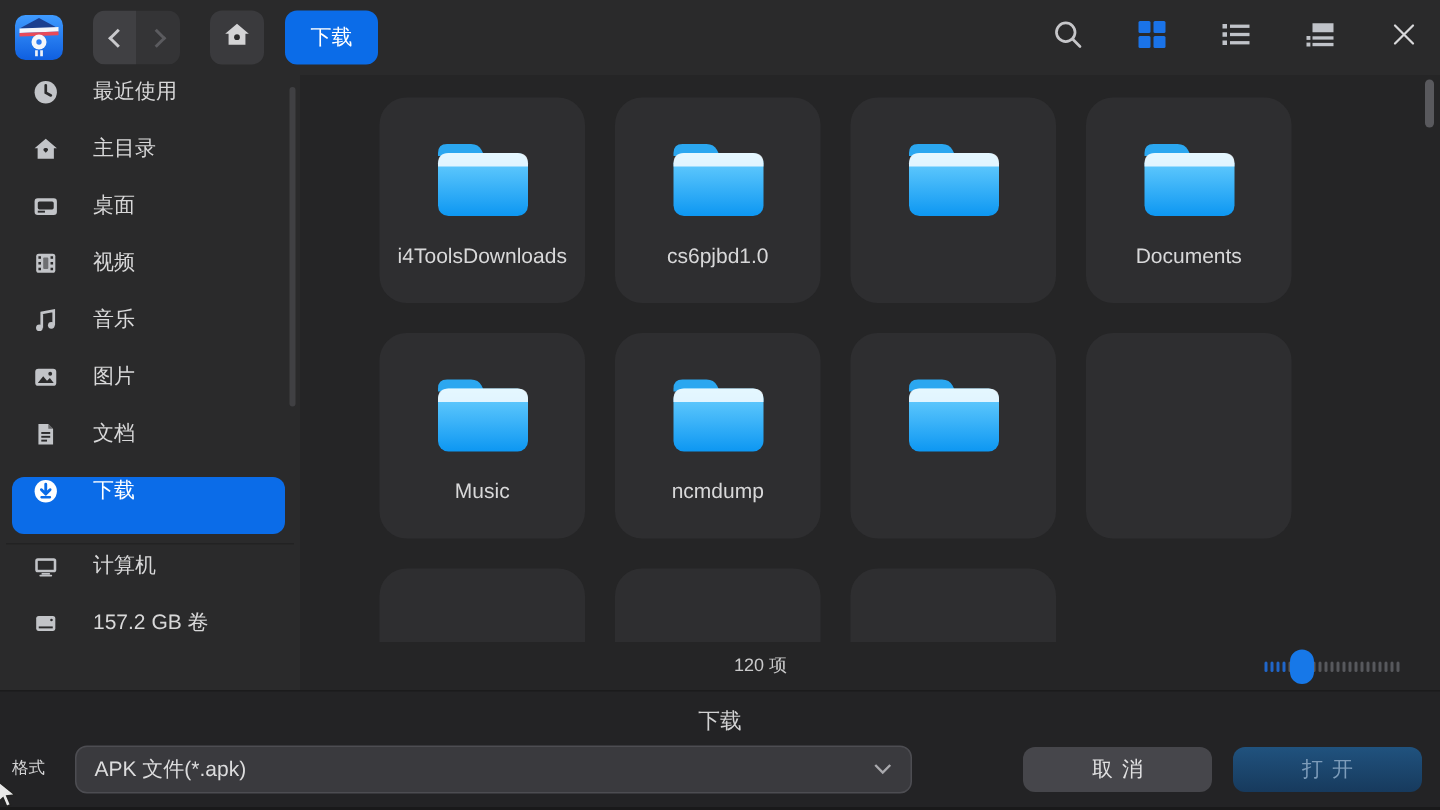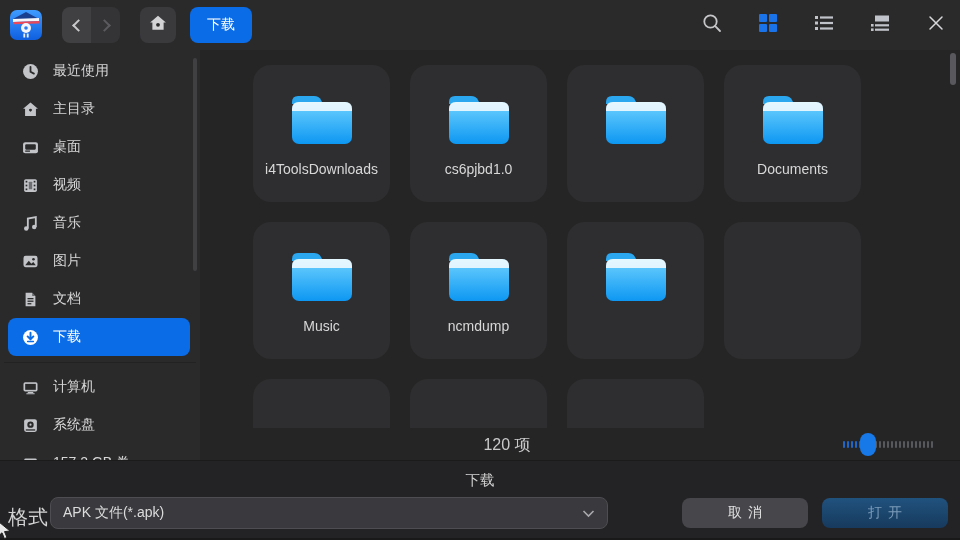--- a/index.html
+++ b/index.html
@@ -18,47 +18,47 @@
   .chev.left  { transform:rotate(45deg); margin-left:3px; }
   .chev.right { transform:rotate(-135deg); border-color:#5b5b5f; margin-right:3px; }
   .home-btn { position:absolute; left:140px; top:7px; width:36px; height:36px; background:#3a3a3d; border-radius:8px; display:flex; align-items:center; justify-content:center; cursor:pointer; }
   .crumb-btn { position:absolute; left:190px; top:7px; height:36px; padding:0 17px; border-radius:8px; color:#fff; font-size:14px; display:flex; align-items:center; cursor:pointer; }
   .tb-actions { position:absolute; right:12px; top:0; height:50px; display:flex; align-items:center; }
   .tb-act { width:24px; height:24px; margin-left:32px; display:flex; align-items:center; justify-content:center; cursor:pointer; }
 
   
   .sidebar { position:absolute; left:0; top:50px; width:200px; height:410px; background:#2a2a2b; overflow:hidden; z-index:6; }
   .side-list { padding-top:2px; }
-  .side-item { height:38px; margin:0 10px 0 8px; border-radius:8px; display:flex; align-items:center; padding-left:13px; font-size:14px; color:#d8d8d9; cursor:pointer; }
+  .side-item { height:38px; margin:0 10px 0 8px; border-radius:8px; display:flex; padding-left:13px; font-size:14px; color:#d8d8d9; cursor:pointer;gap:9px; }
   .side-item .s-ico { width:18px; height:18px; margin-right:14px; flex:0 0 18px; display:flex; align-items:center; justify-content:center; }
   .side-item.selected { color:#fff; }
   .side-sep { height:1px; background:#222223; margin:6px 4px 5px 4px; }
   .side-scroll { position:absolute; right:3px; top:8px; width:4px; height:213px; border-radius:2px; background:#404043; cursor:pointer; }
 
   
   .content { position:absolute; left:200px; top:50px; width:760px; height:410px; background:#252526; overflow:hidden; }
   .grid { position:absolute; left:53px; top:15px; display:grid; grid-template-columns:repeat(4,137px); column-gap:30px; row-gap:30px;gap:20px; }
   .tile { width:137px; height:137px; background:#2e2e30; border-radius:18px; display:flex; flex-direction:column; align-items:center; cursor:pointer; }
   .tile .f-ico { margin-top:27px; }
   .tile .f-label { margin-top:8px; width:122px; text-align:center; font-size:14px; line-height:1.32; color:#d8d8d9; word-break:break-all; max-height:40px; overflow:hidden; }
   .main-scroll { position:absolute; right:4px; top:3px; width:6px; height:32px; border-radius:3px; background:#59595d; z-index:7; cursor:pointer; }
 
   
   .statusbar { position:absolute; left:0; bottom:0; width:760px; height:32px; background:#252526; z-index:5; }
-  .item-count { position:absolute; left:307px; top:7px; transform:translateX(-50%); font-size:16px; color:#c9c9ca; }
+  .item-count { position:absolute; left:307px; top:7px; transform:translateX(-50%); font-size:12px; color:#c9c9ca; }
   .zoom-slider { position:absolute; right:19px; top:5px; width:98px; height:24px; cursor:pointer; }
   .ticks { position:absolute; left:0; top:8px; display:flex; gap:2px; }
   .tick { width:2px; height:7px; border-radius:1px; background:#57585c; }
   .tick.filled { background:#2066c9; }
   .slider-thumb { position:absolute; left:17px; top:0; width:16px; height:23px; border-radius:8px; background:#1778e8; }
 
   
   .bottombar { position:absolute; left:0; bottom:0; width:960px; height:80px; background:#232325; border-top:1px solid #1b1b1c; box-shadow:inset 0 -2px 0 #19191a; z-index:10; }
   .dlg-title { position:absolute; left:0; top:10px; width:960px; text-align:center; font-size:14.5px; color:#d2d2d3; }
-  .fmt-label { position:absolute; left:8px; top:43px; font-size:20px; color:#d2d2d3;font-family:Liberation Mono, monospace; }
+  .fmt-label { position:absolute; left:8px; top:43px; font-size:11px; color:#d2d2d3;font-family:Liberation Mono, monospace; }
   .combo { position:absolute; left:50px; top:36px; width:558px; height:32px; background:#3a3a3e; border:1px solid #4d4d52; border-radius:8px; display:flex; align-items:center; padding:0 12px; cursor:pointer; }
   .combo-value { font-size:14px; color:#dcdcdd; flex:1; }
   .btn { position:absolute; top:37px; width:126px; height:30px; border-radius:8px; font-size:14px; letter-spacing:6px; text-indent:6px; display:flex; align-items:center; justify-content:center; cursor:pointer; }
   .btn-cancel { left:682px; background:#46464b; color:#e2e2e3; }
   .btn-open { left:822px; background:linear-gradient(#20527e,#173a5d); color:#7d9cba; }
 
   .cursor { position:absolute; left:-3px; bottom:-4px; z-index:30; }
 </style>
 </head>
 <body>
@@ -241,31 +241,20 @@
         <div class="side-item">
           <span class="s-ico">
             <svg width="17" height="17" viewBox="0 0 16 16">
               <rect x="1.4" y="3" width="13.2" height="8.8" rx="1.6" fill="#c2c4c8"></rect>
               <rect x="3" y="4.6" width="10" height="5.6" fill="#2a2a2b"></rect>
               <rect x="5.4" y="12.2" width="5.2" height="1.1" fill="#c2c4c8"></rect>
               <rect x="4" y="13.3" width="8" height="1.1" rx="0.5" fill="#c2c4c8"></rect>
             </svg>
           </span>
           <span>计算机</span>
-        </div>
-        <div class="side-item">
-          <span class="s-ico">
-            <svg width="17" height="17" viewBox="0 0 16 16">
-              <rect x="2" y="2" width="12" height="12" rx="2" fill="#c2c4c8"></rect>
-              <circle cx="8" cy="7.2" r="3" fill="#2a2a2b"></circle>
-              <circle cx="8" cy="7.2" r="1" fill="#c2c4c8"></circle>
-              <rect x="3.6" y="11.6" width="8.8" height="1.2" fill="#2a2a2b"></rect>
-            </svg>
-          </span>
-          <span>系统盘</span>
         </div>
         <div class="side-item">
           <span class="s-ico">
             <svg width="17" height="17" viewBox="0 0 16 16">
               <rect x="2" y="3.4" width="12" height="9.4" rx="1.6" fill="#c2c4c8"></rect>
               <rect x="3.6" y="10" width="8.8" height="1.2" fill="#2a2a2b"></rect>
               <rect x="10.8" y="5.2" width="1.6" height="1.6" rx="0.8" fill="#2a2a2b"></rect>
             </svg>
           </span>
           <span>157.2 GB 卷</span>

